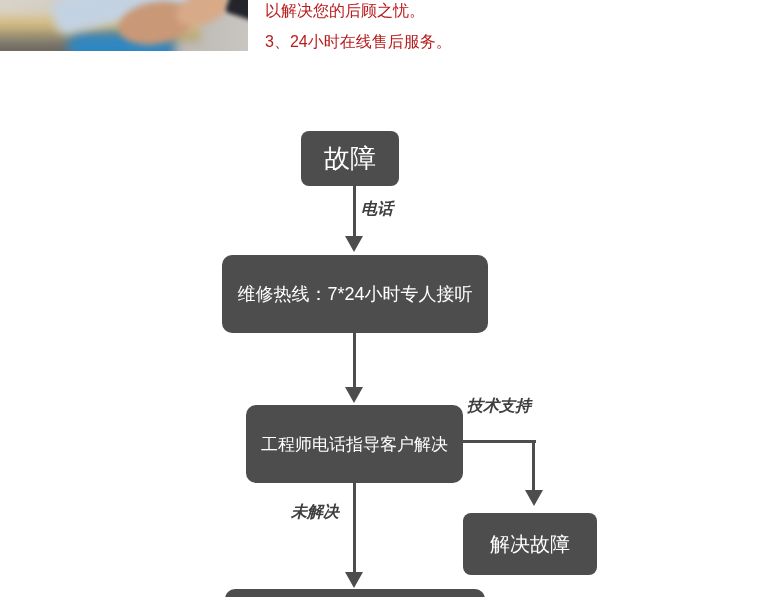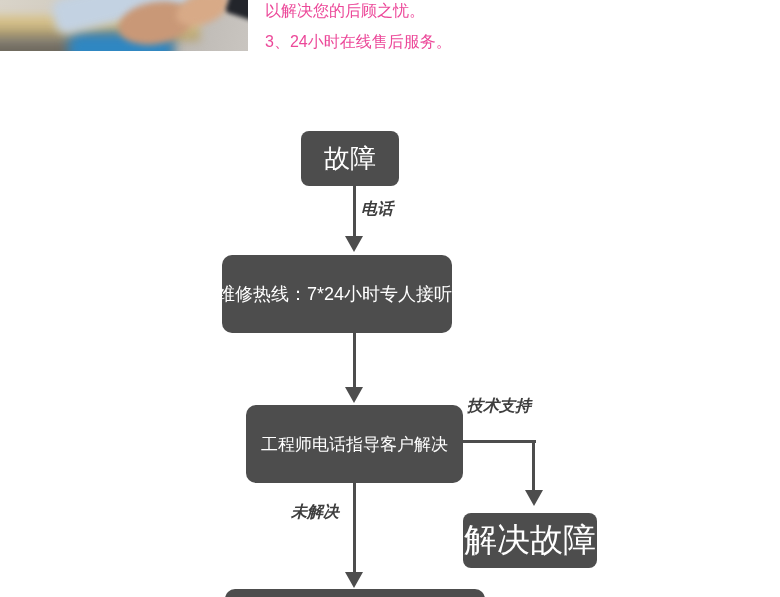--- a/index.html
+++ b/index.html
@@ -24,34 +24,34 @@
   .ph-sleeve { left:52px; top:-16px; width:140px; height:36px; border-radius:12px;
                background:#c3d2e2; filter:blur(4px); transform:rotate(-14deg); }
   .ph-hand1  { left:118px; top:2px; width:75px; height:42px; border-radius:50%;
                background:#c99877; filter:blur(3px); transform:rotate(-10deg); }
   .ph-hand2  { left:175px; top:-6px; width:55px; height:30px; border-radius:50%;
                background:#d8aa87; filter:blur(3px); transform:rotate(-20deg); }
   .ph-suit   { left:228px; top:-8px; width:36px; height:26px; border-radius:4px;
                background:#23252b; filter:blur(2px); transform:rotate(18deg); }
 
   
-  .intro-line { position:absolute; left:265px; font-size:16px; color:#ec4899; white-space:nowrap; }
+  .intro-line { position:absolute; left:265px; font-size:16px; color:#b91c1c; white-space:nowrap; }
   .intro-line-1 { top:1px; }
   .intro-line-2 { top:32px; }
 
   
   .node {
     position:absolute; background:#4d4d4d; color:#ffffff;
     display:flex; flex-direction:column; align-items:center; justify-content:center;
     text-align:center; white-space:nowrap;
   }
   .node-fault   { left:301px; top:131px; width:98px; height:55px; border-radius:8px;  font-size:26px; }
-  .node-hotline { left:222px; top:255px; width:230px; height:78px; border-radius:10px; font-size:18px; line-height:31px;align-items:flex-end; }
+  .node-hotline { left:222px; top:255px; width:266px; height:78px; border-radius:10px; font-size:18px; line-height:31px; }
   .node-guide   { left:246px; top:405px; width:217px; height:78px; border-radius:10px; font-size:17px;justify-content:center; }
-  .node-resolve { left:463px; top:513px; width:134px; height:55px; border-radius:8px;  font-size:33px; }
+  .node-resolve { left:463px; top:513px; width:134px; height:62px; border-radius:8px;  font-size:20px; }
   .node-next    { left:225px; top:589px; width:260px; height:40px; border-radius:10px; }
 
   
   .vline { position:absolute; width:3px;  background:#4d4d4d; }
   .hline { position:absolute; height:3px; background:#4d4d4d; }
   .arrow-down { position:absolute; width:0; height:0;
                 border-left:9px solid transparent; border-right:9px solid transparent;
                 border-top:16px solid #4d4d4d; }
   .c1-line  { left:353px; top:186px; height:50px; }
   .c1-arrow { left:345px; top:236px; }

